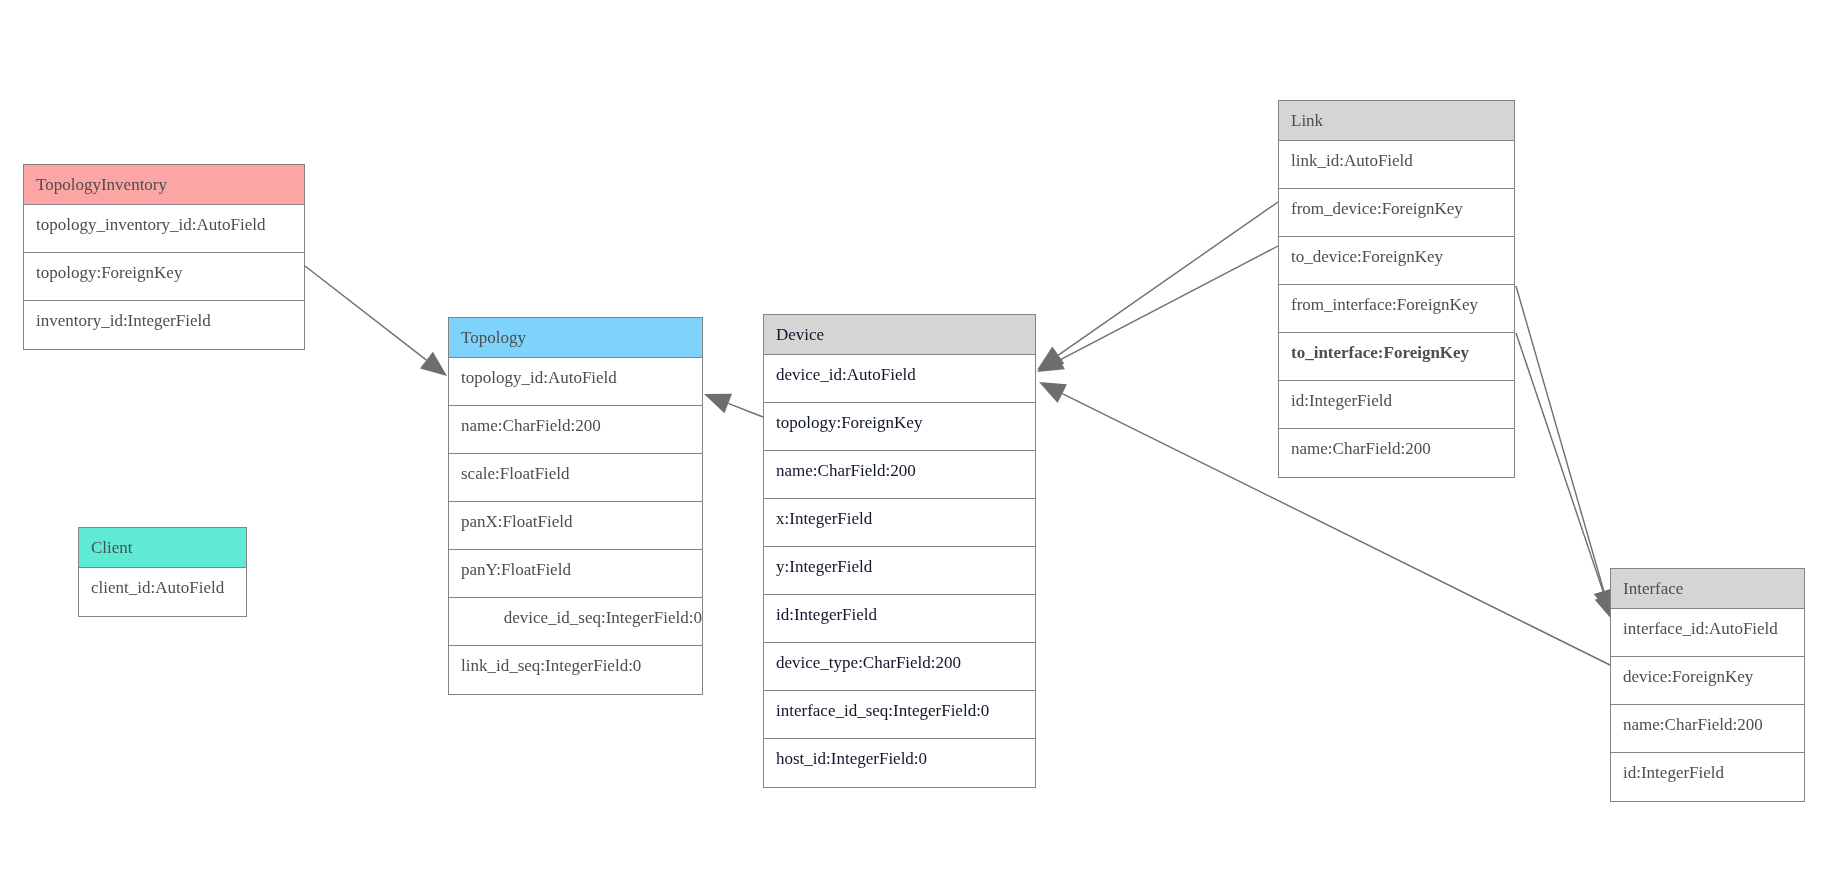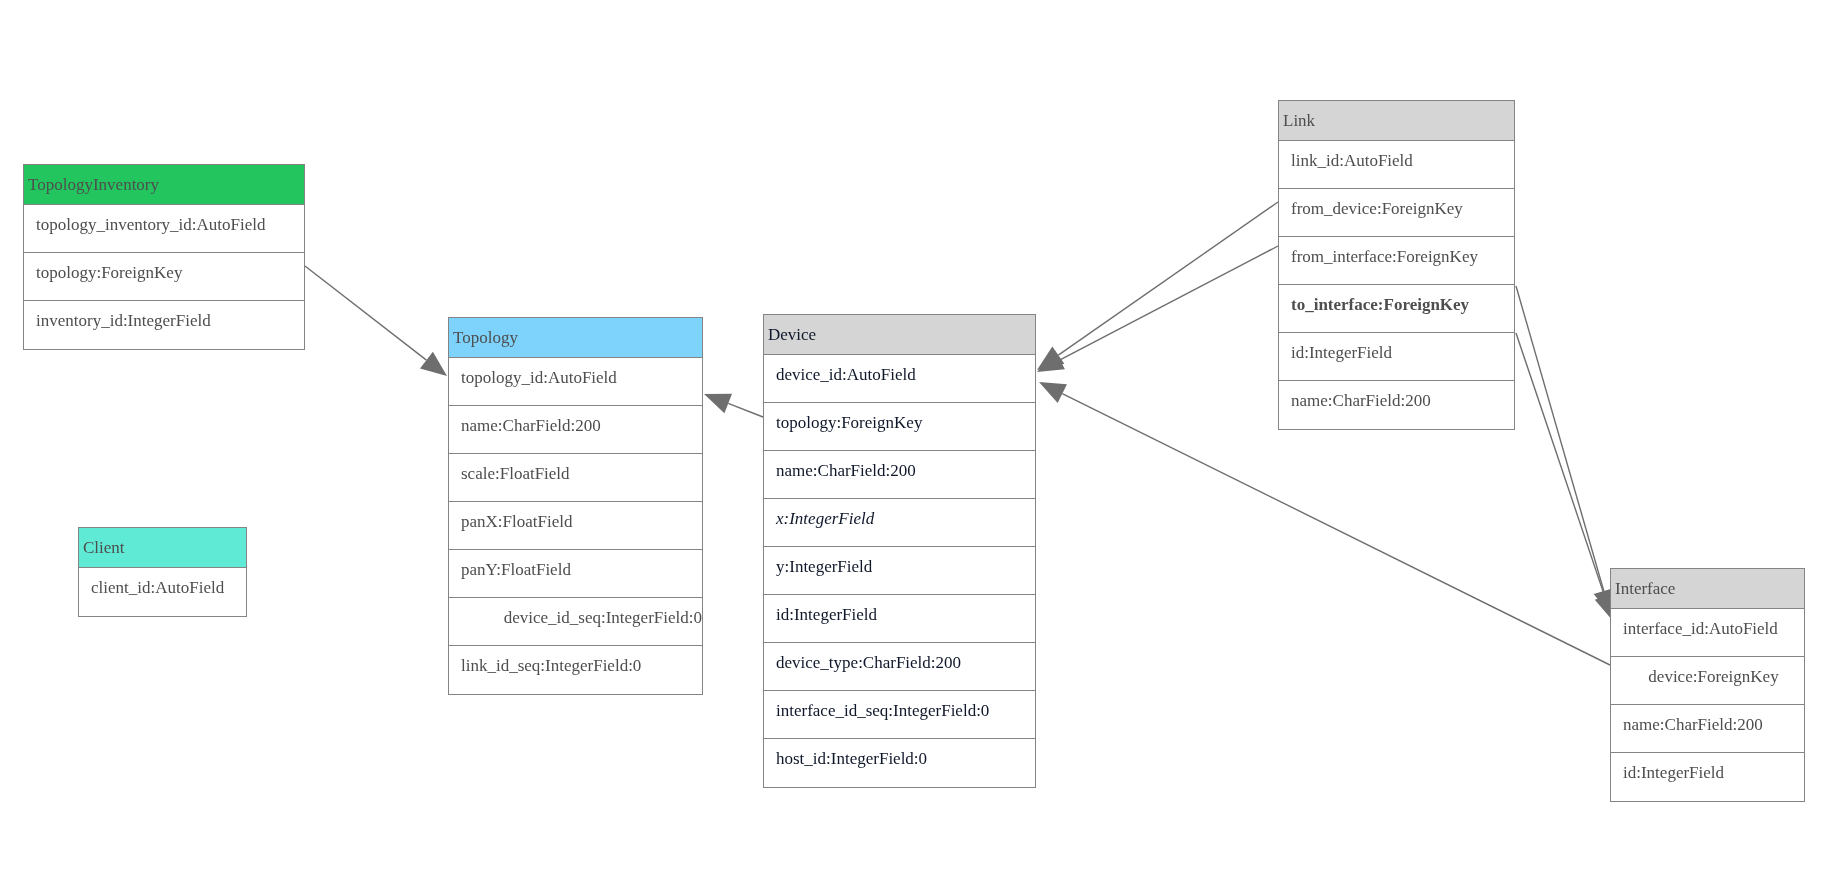--- a/index.html
+++ b/index.html
@@ -27,21 +27,21 @@
     box-sizing: border-box;
     border: 1px solid #848484;
     background: #ffffff;
     color: #4e4e4e;
     font-size: 17px;
   }
   .entity-header {
     box-sizing: border-box;
     height: 40px;
     line-height: 39px;
-    padding-left: 4px;
+    padding-left: 12px;
     background: #d5d5d5;
     border-bottom: 1px solid #848484;
     white-space: nowrap;
     overflow: hidden;
   }
   .entity-row {
     box-sizing: border-box;
     height: 48px;
     line-height: 39px;
     padding-left: 12px;
@@ -83,21 +83,21 @@
         <line x1="1516" y1="286" x2="1603.8072658148449" y2="591.0147128305136" stroke="#6e6e6e" stroke-width="1.4"></line>
         <polygon points="1611,616 1593.717053688706,593.9194708668263 1613.8974779409837,588.109954794201" fill="#6e6e6e"></polygon>
       </g>
       <g>
         <line x1="1516" y1="333" x2="1604.7011182117476" y2="596.3600210823018" stroke="#6e6e6e" stroke-width="1.4"></line>
         <polygon points="1613,621 1594.7503574949849,599.7114925737116 1614.6518789285103,593.0085495908921" fill="#6e6e6e"></polygon>
       </g>
     </svg>
 
 <div class="entity" style="left: 23px; top: 164px; width: 282px; border-color: rgb(132, 132, 132); color: rgb(78, 78, 78);">
-      <div class="entity-header" style="background: #22c55e; border-color: rgb(132, 132, 132);">TopologyInventory</div>
+      <div class="entity-header" style="background: #fca5a5; border-color: rgb(132, 132, 132);">TopologyInventory</div>
       <div class="entity-row" style="border-color: rgb(132, 132, 132);">topology_inventory_id:AutoField</div>
       <div class="entity-row" style="border-color: rgb(132, 132, 132);">topology:ForeignKey</div>
       <div class="entity-row" style="border-color: rgb(132, 132, 132);">inventory_id:IntegerField</div>
     </div>
     <div class="entity" style="left: 448px; top: 317px; width: 255px; border-color: rgb(132, 132, 132); color: rgb(78, 78, 78);">
       <div class="entity-header" style="background: #7dd3fc; border-color: rgb(132, 132, 132);">Topology</div>
       <div class="entity-row" style="border-color: rgb(132, 132, 132);">topology_id:AutoField</div>
       <div class="entity-row" style="border-color: rgb(132, 132, 132);">name:CharField:200</div>
       <div class="entity-row" style="border-color: rgb(132, 132, 132);">scale:FloatField</div>
       <div class="entity-row" style="border-color: rgb(132, 132, 132);">panX:FloatField</div>
@@ -107,36 +107,37 @@
     </div>
     <div class="entity" style="left: 78px; top: 527px; width: 169px; border-color: rgb(132, 132, 132); color: rgb(78, 78, 78);">
       <div class="entity-header" style="background: #5eead4; border-color: rgb(132, 132, 132);">Client</div>
       <div class="entity-row" style="border-color: rgb(132, 132, 132);">client_id:AutoField</div>
     </div>
     <div class="entity" style="left: 763px; top: 314px; width: 273px; border-color: rgb(132, 132, 132); color: #0f172a;">
       <div class="entity-header" style="background: rgb(213, 213, 213); border-color: rgb(132, 132, 132);">Device</div>
       <div class="entity-row" style="border-color: rgb(132, 132, 132);">device_id:AutoField</div>
       <div class="entity-row" style="border-color: rgb(132, 132, 132);">topology:ForeignKey</div>
       <div class="entity-row" style="border-color: rgb(132, 132, 132);">name:CharField:200</div>
-      <div class="entity-row" style="border-color: rgb(132, 132, 132); font-style: italic;">x:IntegerField</div>
+      <div class="entity-row" style="border-color: rgb(132, 132, 132);">x:IntegerField</div>
       <div class="entity-row" style="border-color: rgb(132, 132, 132);">y:IntegerField</div>
       <div class="entity-row" style="border-color: rgb(132, 132, 132);">id:IntegerField</div>
       <div class="entity-row" style="border-color: rgb(132, 132, 132);">device_type:CharField:200</div>
       <div class="entity-row" style="border-color: rgb(132, 132, 132);">interface_id_seq:IntegerField:0</div>
       <div class="entity-row" style="border-color: rgb(132, 132, 132);">host_id:IntegerField:0</div>
     </div>
     <div class="entity" style="left: 1278px; top: 100px; width: 237px; border-color: rgb(132, 132, 132); color: rgb(78, 78, 78);">
       <div class="entity-header" style="background: rgb(213, 213, 213); border-color: rgb(132, 132, 132);">Link</div>
       <div class="entity-row" style="border-color: rgb(132, 132, 132);">link_id:AutoField</div>
       <div class="entity-row" style="border-color: rgb(132, 132, 132);">from_device:ForeignKey</div>
+      <div class="entity-row" style="border-color: rgb(132, 132, 132);">to_device:ForeignKey</div>
       <div class="entity-row" style="border-color: rgb(132, 132, 132);">from_interface:ForeignKey</div>
       <div class="entity-row" style="border-color: rgb(132, 132, 132); font-weight: bold;">to_interface:ForeignKey</div>
       <div class="entity-row" style="border-color: rgb(132, 132, 132);">id:IntegerField</div>
       <div class="entity-row" style="border-color: rgb(132, 132, 132);">name:CharField:200</div>
     </div>
     <div class="entity" style="left: 1610px; top: 568px; width: 195px; border-color: rgb(132, 132, 132); color: rgb(78, 78, 78);">
       <div class="entity-header" style="background: rgb(213, 213, 213); border-color: rgb(132, 132, 132);">Interface</div>
       <div class="entity-row" style="border-color: rgb(132, 132, 132);">interface_id:AutoField</div>
-      <div class="entity-row" style="border-color: rgb(132, 132, 132); text-align: center;">device:ForeignKey</div>
+      <div class="entity-row" style="border-color: rgb(132, 132, 132);">device:ForeignKey</div>
       <div class="entity-row" style="border-color: rgb(132, 132, 132);">name:CharField:200</div>
       <div class="entity-row" style="border-color: rgb(132, 132, 132);">id:IntegerField</div>
     </div>
   </div>
 
 </body></html>

